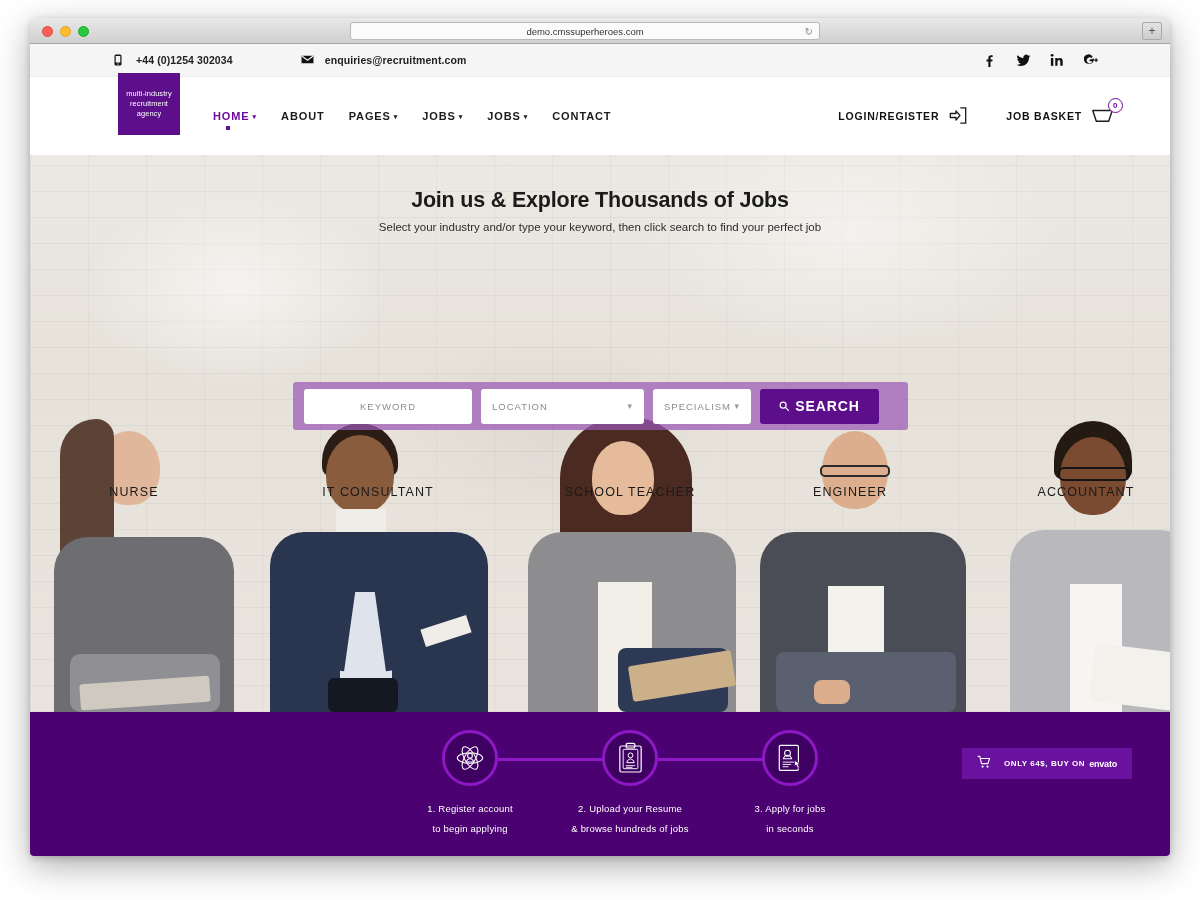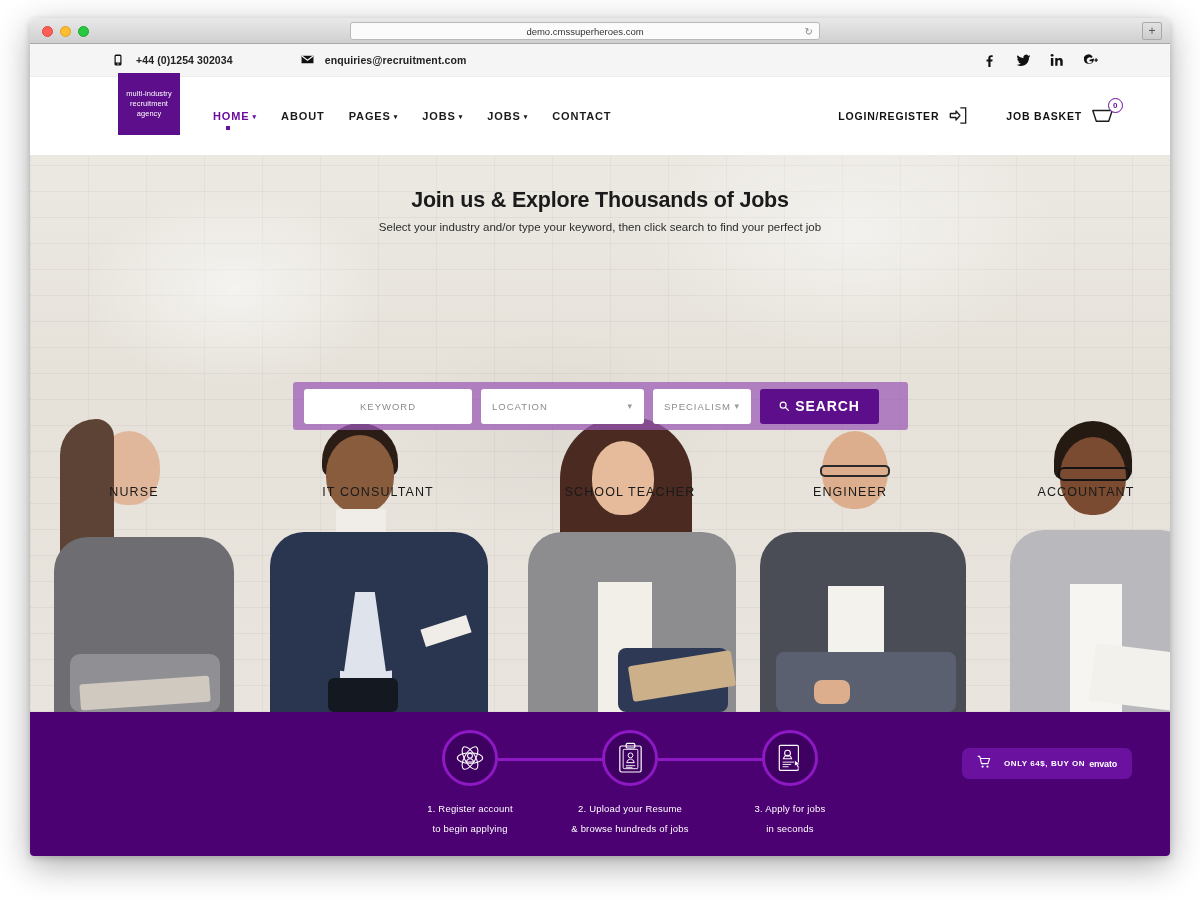--- a/index.html
+++ b/index.html
@@ -163,21 +163,21 @@
     position:relative; z-index:2;
   }
   .connector{
     position:absolute; top:46px; height:2.5px; background:#8d18c4; z-index:1;
   }
   .step-l1{ color:#fff; font-size:9.5px; margin-top:17px; letter-spacing:.2px;}
   .step-l2{ color:#fff; font-size:9.5px; margin-top:9px; letter-spacing:.2px;}
 
   #envato-badge{
     position:absolute; right:38px; top:36px;
-    background:#6a11a0; border-radius:7px;
+    background:#6a11a0; border-radius:0;
     height:31px; padding:0 15px;
     display:flex; align-items:center; gap:13px; cursor:pointer;
   }
   #envato-text{ color:#fff; font-size:8px; font-weight:600; letter-spacing:.55px; display:flex; align-items:center; gap:4px;}
   #envato-brand{ font-weight:800; font-size:9px; letter-spacing:-.2px;}
 </style>
 </head>
 <body>
 
 <div id="browser-window">

